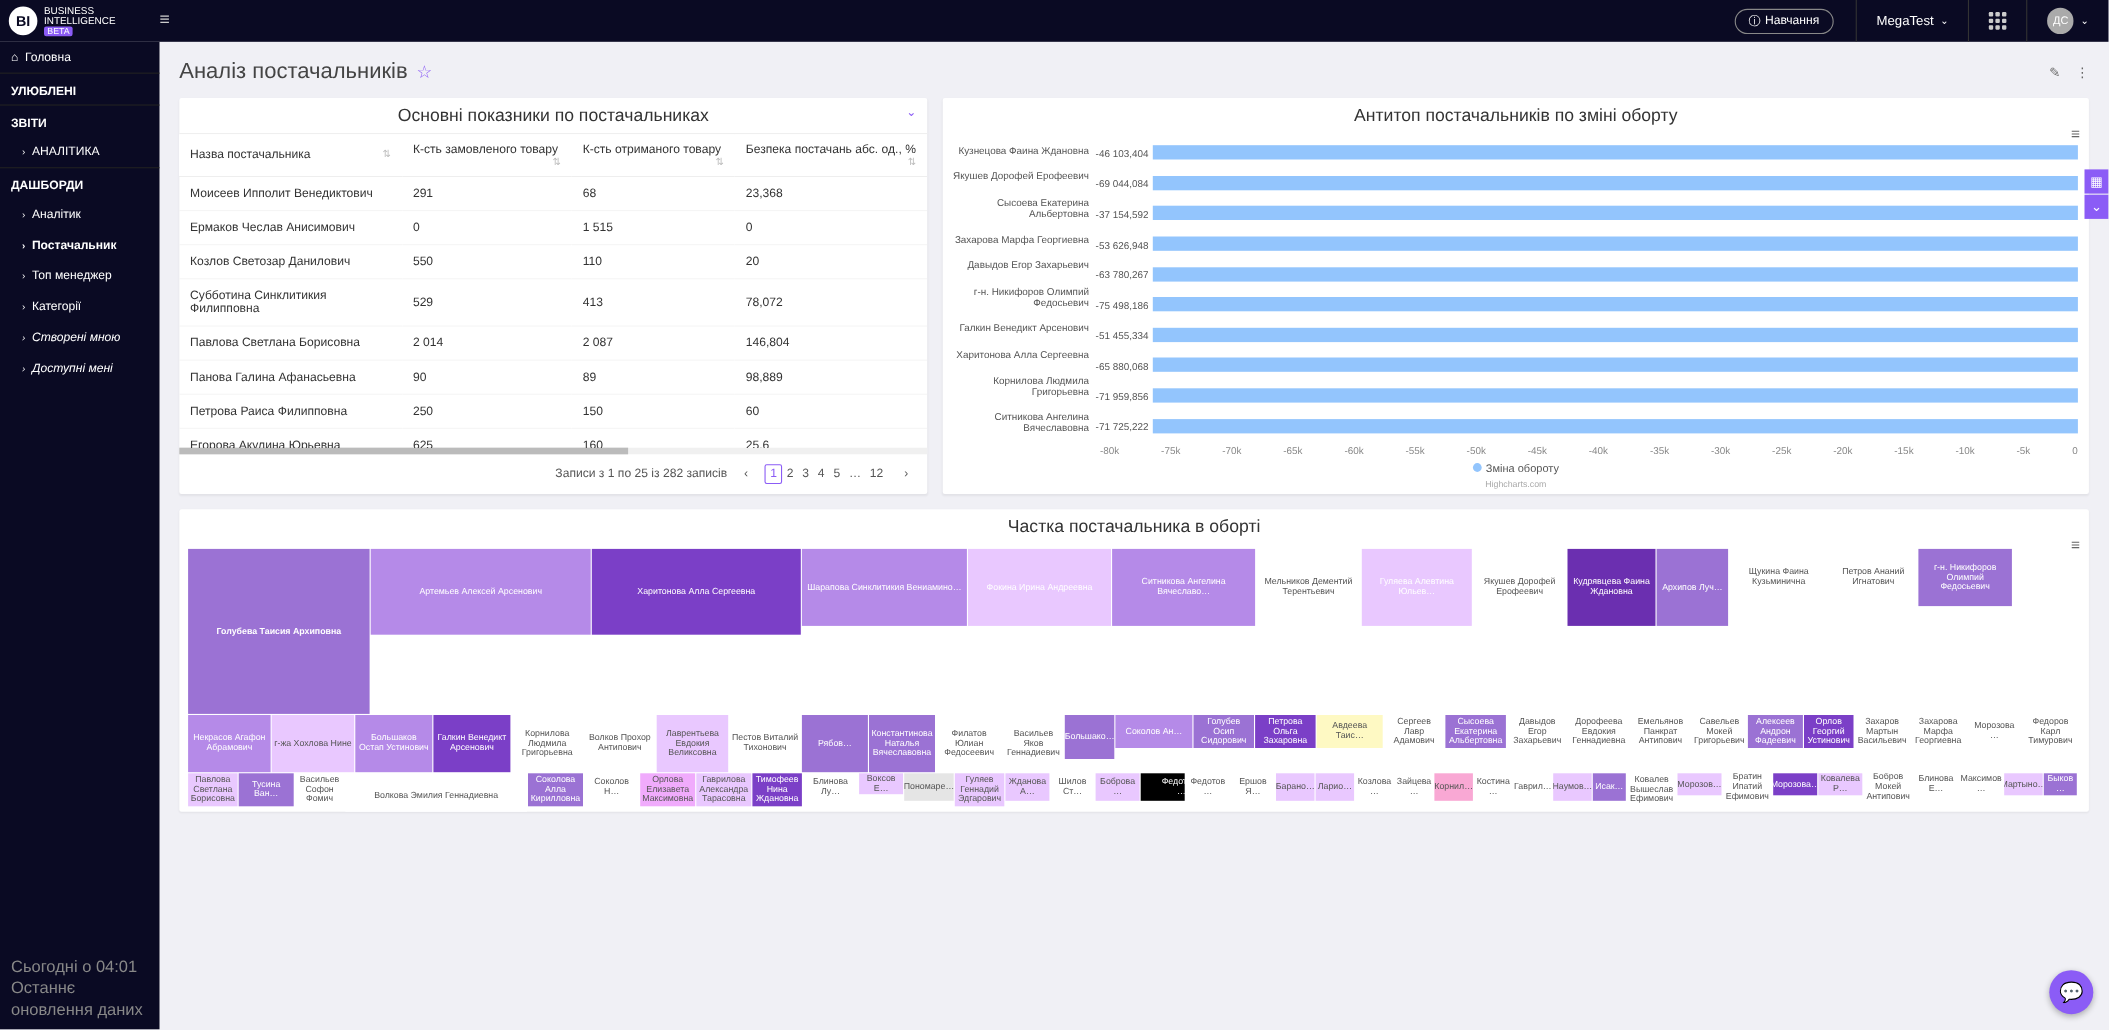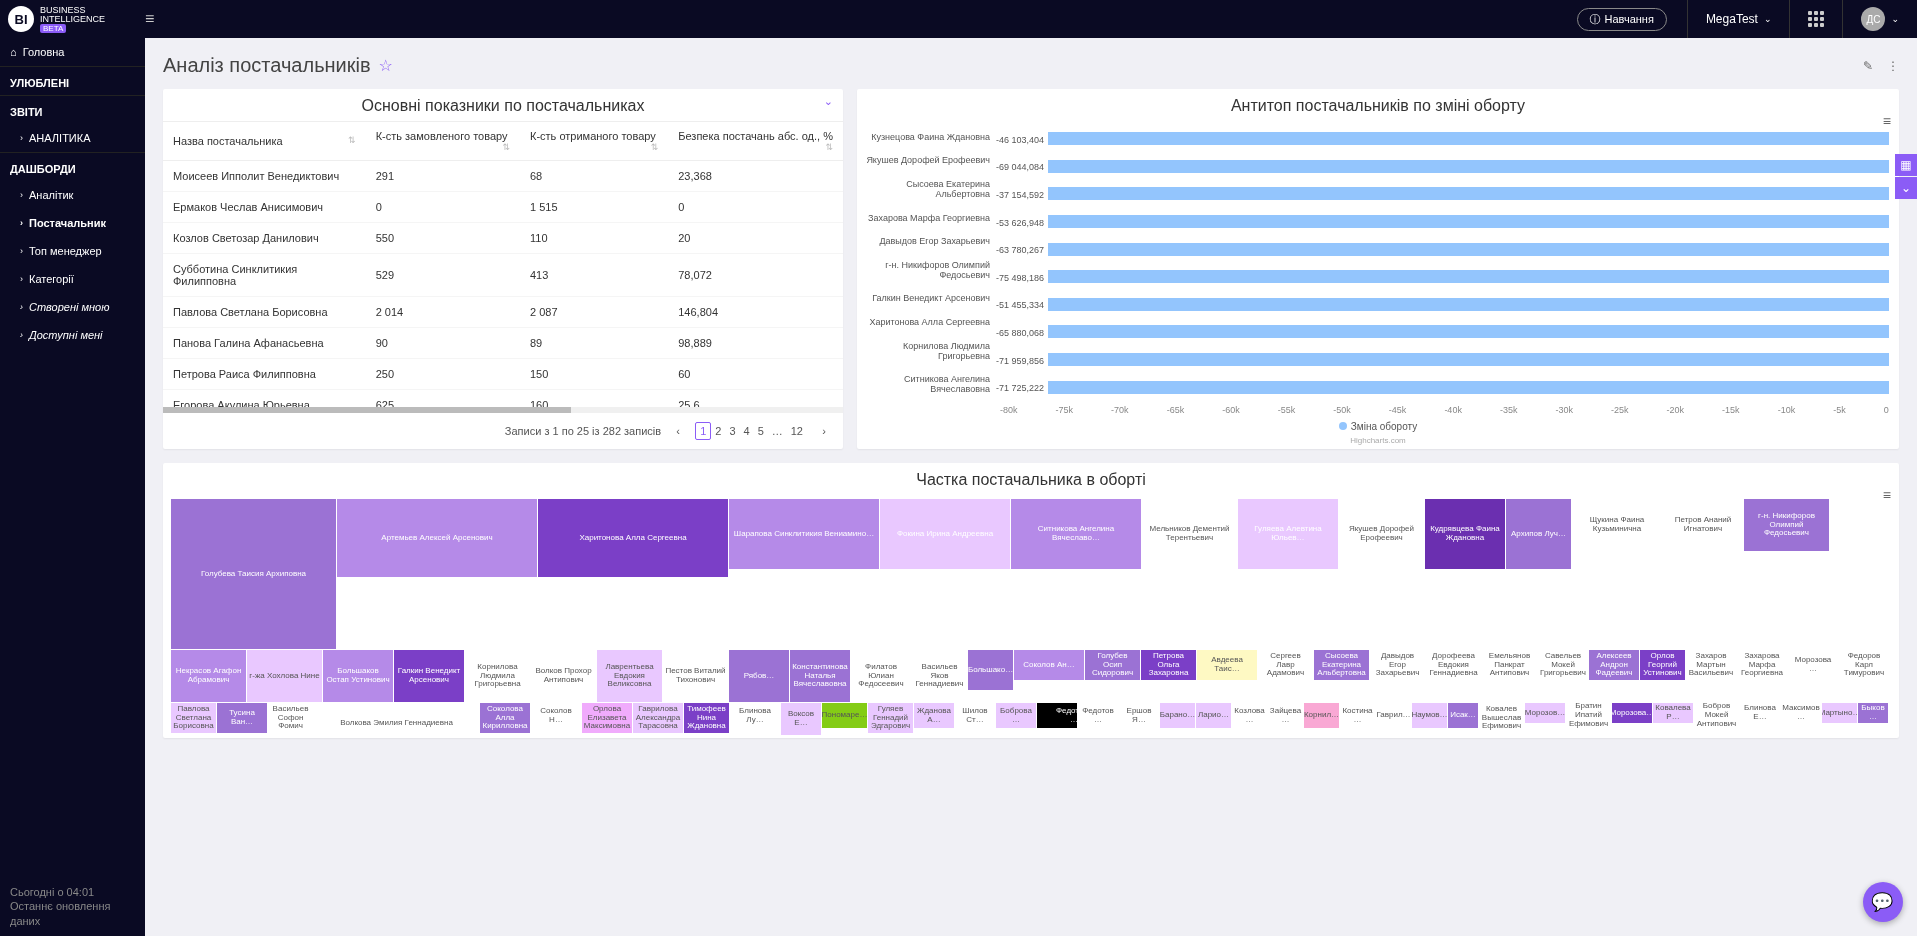--- a/index.html
+++ b/index.html
@@ -17,21 +17,21 @@
 .apps-grid span { background: #ccc; border-radius: 1px; }
 .avatar { width: 24px; height: 24px; border-radius: 50%; background: #aaa; display: flex; align-items: center; justify-content: center; font-size: 10px; }
 .layout { display: flex; height: calc(100vh - 38px); }
 .sidebar { width: 145px; background: #0a0a23; color: #fff; font-size: 11px; display: flex; flex-direction: column; }
 .sb-item { padding: 8px 10px; display: flex; align-items: center; gap: 6px; cursor: pointer; }
 .sb-item.section { font-weight: bold; padding: 10px 10px 6px; }
 .sb-item.sub { padding-left: 20px; }
 .sb-item.active { background: transparent; font-weight: bold; }
 .sb-item.italic { font-style: italic; }
 .sb-sep { border-top: 1px solid #222; }
-.sb-footer { margin-top: auto; padding: 8px 10px; font-size: 11px; color: #888; line-height: 1.3; }
+.sb-footer { margin-top: auto; padding: 8px 10px; font-size: 15px; color: #888; line-height: 1.3; }
 .chev { font-size: 9px; }
 .main { flex: 1; overflow: auto; padding: 10px 18px; position: relative; }
 .page-header { display: flex; align-items: center; gap: 8px; margin: 6px 0 12px; }
 .page-title { font-size: 20px; color: #444; }
 .star { color: #8b5cf6; font-size: 16px; cursor: pointer; }
 .page-actions { margin-left: auto; display: flex; gap: 14px; color: #666; }
 .panels-row { display: flex; gap: 14px; margin-bottom: 14px; }
 .panel { background: #fff; border-radius: 2px; box-shadow: 0 1px 2px rgba(0,0,0,0.06); position: relative; }
 .panel-title { text-align: center; font-size: 16px; padding: 8px 0 6px; color: #333; }
 .panel.table { flex: 0 0 680px; height: 360px; display: flex; flex-direction: column; }
@@ -323,21 +323,21 @@
           </div>
         <div class="bar-legend"><span class="dot"></span><span>Зміна обороту</span></div>
         <div class="bar-credit">Highcharts.com</div>
       </div>
     </div>
 
     <div class="panel tree">
       <div class="panel-title">Частка постачальника в оборті</div>
       <div class="hamburger-chart">≡</div>
       <div class="tree-body" id="tree-body">
-          <div class="tree-item" style="width: 165px; height: 150px; background: rgb(155, 114, 212);">Голубева Таисия Архиповна</div>
+          <div class="tree-item" style="width: 165px; height: 150px; background: rgb(155, 114, 212); font-weight: bold;">Голубева Таисия Архиповна</div>
           <div class="tree-item" style="width: 200px; height: 78px; background: rgb(181, 138, 232);">Артемьев Алексей Арсенович</div>
           <div class="tree-item" style="width: 190px; height: 78px; background: rgb(123, 63, 199);">Харитонова Алла Сергеевна</div>
           <div class="tree-item" style="width: 150px; height: 70px; background: rgb(181, 138, 232);">Шарапова Синклитикия Вениамино…</div>
           <div class="tree-item" style="width: 130px; height: 70px; background: rgb(233, 200, 255);">Фокина Ирина Андреевна</div>
           <div class="tree-item" style="width: 130px; height: 70px; background: rgb(181, 138, 232);">Ситникова Ангелина Вячеславо…</div>
           <div class="tree-item" style="width: 95px; height: 70px; background: rgb(255, 255, 255); color: rgb(85, 85, 85);">Мельников Дементий Терентьевич</div>
           <div class="tree-item" style="width: 100px; height: 70px; background: rgb(233, 200, 255);">Гуляева Алевтина Юльев…</div>
           <div class="tree-item" style="width: 85px; height: 70px; background: rgb(255, 255, 255); color: rgb(85, 85, 85);">Якушев Дорофей Ерофеевич</div>
           <div class="tree-item" style="width: 80px; height: 70px; background: rgb(107, 47, 176);">Кудрявцева Фаина Ждановна</div>
           <div class="tree-item" style="width: 65px; height: 70px; background: rgb(155, 114, 212);">Архипов Луч…</div>
@@ -376,22 +376,22 @@
           <div class="tree-item" style="width: 45px; height: 30px; background: rgb(233, 200, 255); color: rgb(85, 85, 85);">Павлова Светлана Борисовна</div>
           <div class="tree-item" style="width: 50px; height: 30px; background: rgb(155, 114, 212);">Тусина Ван…</div>
           <div class="tree-item" style="width: 45px; height: 30px; background: rgb(255, 255, 255); color: rgb(85, 85, 85);">Васильев Софон Фомич</div>
           <div class="tree-item" style="width: 165px; height: 40px; background: rgb(255, 255, 255); color: rgb(85, 85, 85);">Волкова Эмилия Геннадиевна</div>
           <div class="tree-item" style="width: 50px; height: 30px; background: rgb(155, 114, 212);">Соколова Алла Кирилловна</div>
           <div class="tree-item" style="width: 50px; height: 25px; background: rgb(255, 255, 255); color: rgb(85, 85, 85);">Соколов Н…</div>
           <div class="tree-item" style="width: 50px; height: 30px; background: #f0abfc; color: rgb(85, 85, 85);">Орлова Елизавета Максимовна</div>
           <div class="tree-item" style="width: 50px; height: 30px; background: rgb(233, 200, 255); color: rgb(85, 85, 85);">Гаврилова Александра Тарасовна</div>
           <div class="tree-item" style="width: 45px; height: 30px; background: rgb(123, 63, 199);">Тимофеев Нина Ждановна</div>
           <div class="tree-item" style="width: 50px; height: 25px; background: rgb(255, 255, 255); color: rgb(85, 85, 85);">Блинова Лу…</div>
-          <div class="tree-item" style="width: 40px; height: 32px; background: rgb(233, 200, 255); color: rgb(85, 85, 85);">Воксов Е…</div>
-          <div class="tree-item" style="width: 45px; height: 25px; background: #84cc16; color: rgb(85, 85, 85);">Пономаре…</div>
+          <div class="tree-item" style="width: 40px; height: 19px; background: rgb(233, 200, 255); color: rgb(85, 85, 85);">Воксов Е…</div>
+          <div class="tree-item" style="width: 45px; height: 25px; background: #e5e5e5; color: rgb(85, 85, 85);">Пономаре…</div>
           <div class="tree-item" style="width: 45px; height: 30px; background: rgb(233, 200, 255); color: rgb(85, 85, 85);">Гуляев Геннадий Эдгарович</div>
           <div class="tree-item" style="width: 40px; height: 25px; background: rgb(233, 200, 255); color: rgb(85, 85, 85);">Жданова А…</div>
           <div class="tree-item" style="width: 40px; height: 25px; background: rgb(255, 255, 255); color: rgb(85, 85, 85);">Шилов Ст…</div>
           <div class="tree-item" style="width: 40px; height: 25px; background: rgb(233, 200, 255); color: rgb(85, 85, 85);">Боброва …</div>
           <div class="tree-item" style="width: 40px; height: 25px; background: #000000; padding-left: 36px;">Федотова …</div>
           <div class="tree-item" style="width: 40px; height: 25px; background: rgb(255, 255, 255); color: rgb(85, 85, 85);">Федотов …</div>
           <div class="tree-item" style="width: 40px; height: 25px; background: rgb(255, 255, 255); color: rgb(85, 85, 85);">Ершов Я…</div>
           <div class="tree-item" style="width: 35px; height: 25px; background: rgb(233, 200, 255); color: rgb(85, 85, 85);">Барано…</div>
           <div class="tree-item" style="width: 35px; height: 25px; background: rgb(233, 200, 255); color: rgb(85, 85, 85);">Ларио…</div>
           <div class="tree-item" style="width: 35px; height: 25px; background: rgb(255, 255, 255); color: rgb(85, 85, 85);">Козлова …</div>

